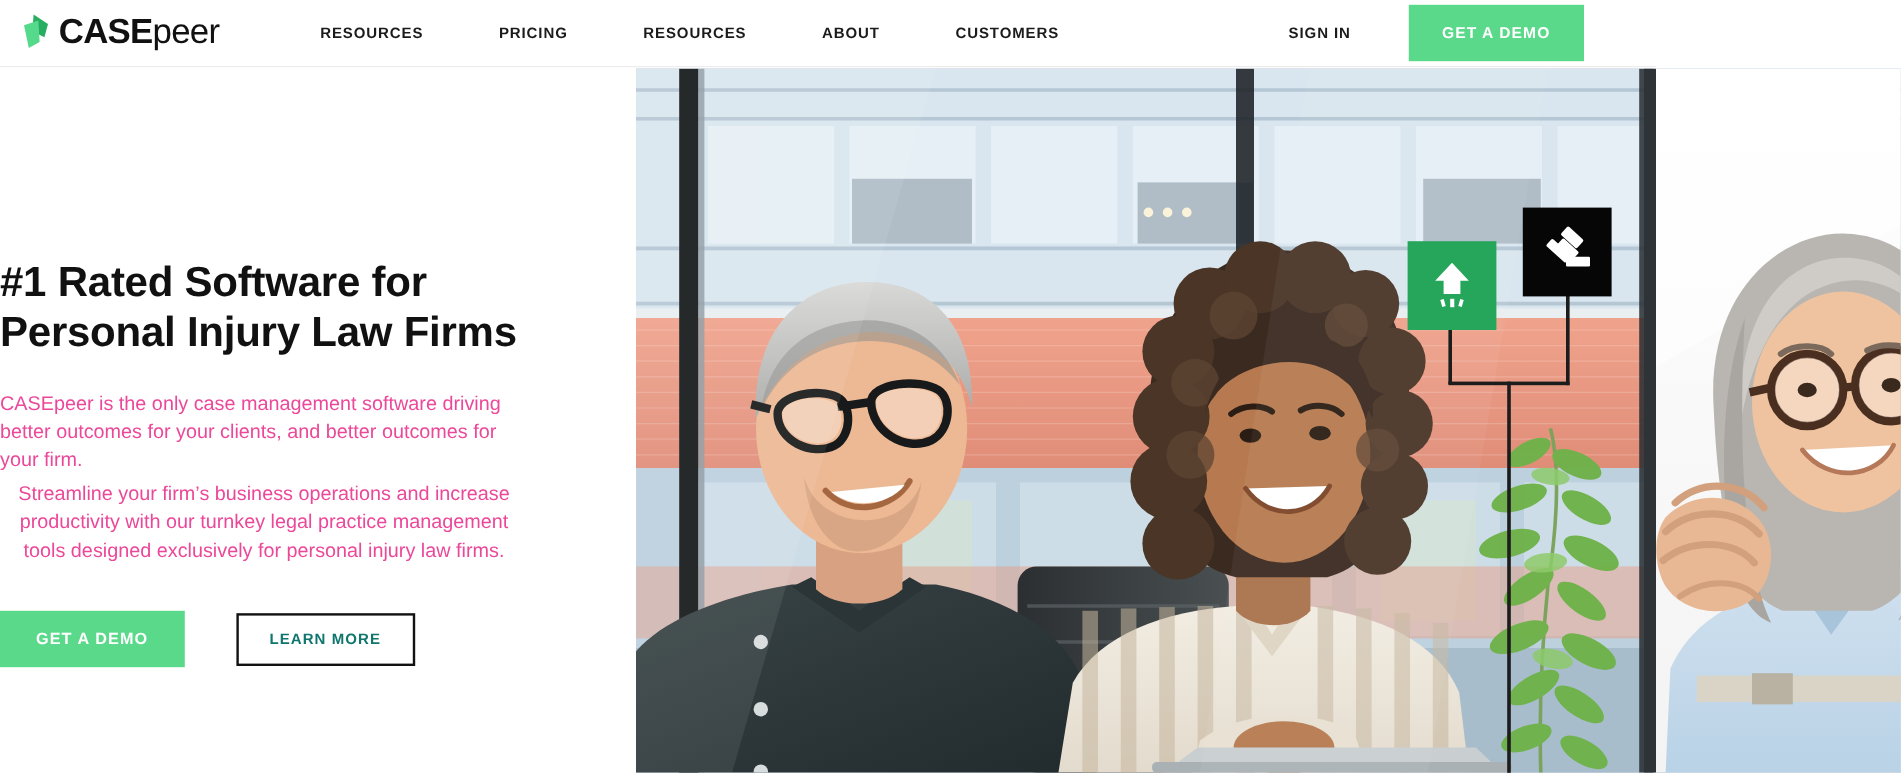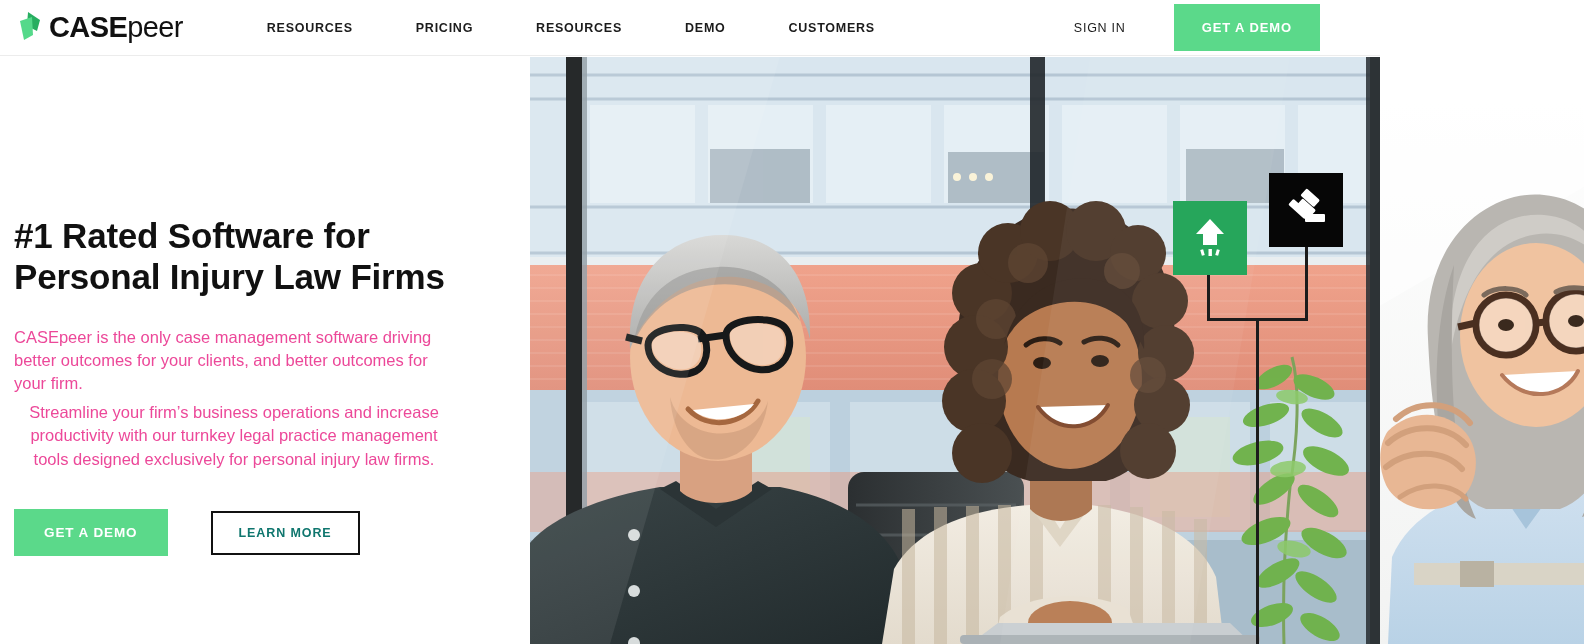--- a/index.html
+++ b/index.html
@@ -30,37 +30,37 @@
 
   .mainnav { display: flex; align-items: center; margin-left: 84px; }
   .navitem {
     font-size: 12.5px; font-weight: 700; letter-spacing: 0.75px;
     color: #1b1b1b; white-space: nowrap; cursor: pointer;
     padding: 8px 0; margin-right: 63px;
   }
 
   .header-right { margin-left: auto; display: flex; align-items: center; }
   .signin {
-    font-size: 12.5px; font-weight: 400; letter-spacing: 0.75px;
+    font-size: 12.5px; font-weight: 700; letter-spacing: 0.75px;
     color: #1b1b1b; cursor: pointer; white-space: nowrap;
     margin-right: 48px;
   }
   .btn-demo-top {
     background: #5bd98a; color: #ffffff;
     font-size: 13px; font-weight: 700; letter-spacing: 0.9px;
     border: none; cursor: pointer;
     height: 47px; padding: 0 28px;
     margin-right: 60px;
     white-space: nowrap;
     display: flex; align-items: center; justify-content: center;
   }
 
   
   .hero-copy {
-    position: absolute; left: 14px; top: 215px;
+    position: absolute; left: 0; top: 215px;
     width: 470px; z-index: 10;
   }
   .hl {
     font-size: 35px; font-weight: 700; line-height: 1.18;
     color: #111111; letter-spacing: -0.2px;
   }
   .sub {
     font-size: 16.5px; line-height: 1.42; color: #ec4899;
     margin-top: 28px; max-width: 440px;
   }
@@ -116,21 +116,21 @@
     </span>
     <span class="brand-word">
       <span class="b-case">CASE</span><span class="b-peer">peer</span>
     </span>
   </a>
 
   <nav class="mainnav">
     <div class="navitem">RESOURCES</div>
     <div class="navitem">PRICING</div>
     <div class="navitem">RESOURCES</div>
-    <div class="navitem">DEMO</div>
+    <div class="navitem">ABOUT</div>
     <div class="navitem">CUSTOMERS</div>
   </nav>
 
   <div class="header-right">
     <div class="signin">SIGN IN</div>
     <button class="btn-demo-top">GET A DEMO</button>
   </div>
 </div>
 
 <div class="hero-copy">

